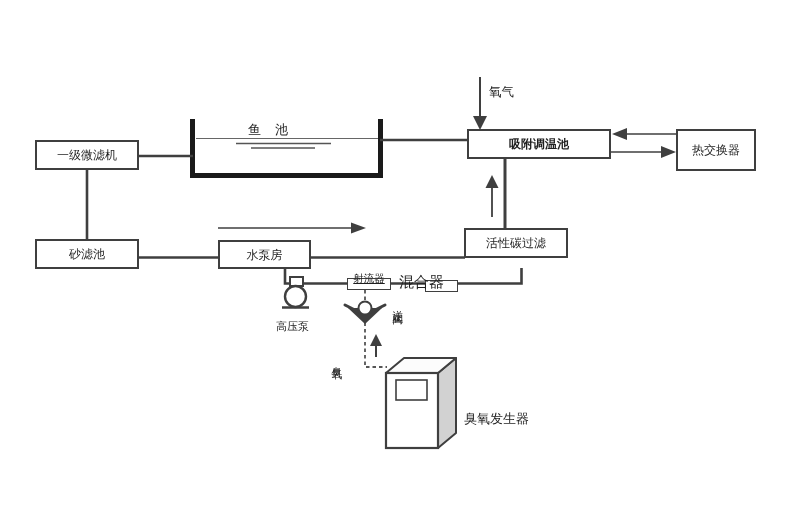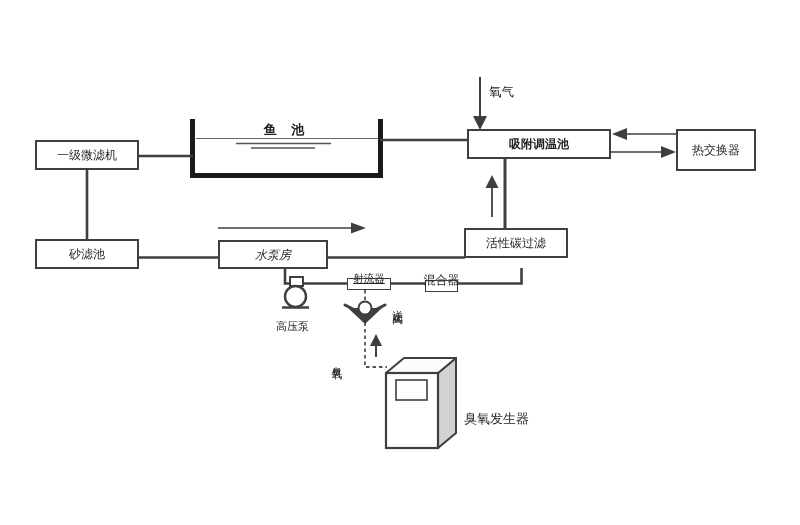--- a/index.html
+++ b/index.html
@@ -115,46 +115,46 @@
   </svg>
 
   <div class="box" style="left:35px;top:140px;width:104px;height:30px;">
     <span>一级微滤机</span>
   </div>
 
   <div class="box" style="left:35px;top:239px;width:104px;height:30px;">
     <span>砂滤池</span>
   </div>
 
-  <div class="box" style="left:218px;top:240px;width:110px;height:29px;font-style:italic;">
+  <div class="box" style="left:218px;top:240px;width:93px;height:29px;">
     <span>水泵房</span>
   </div>
 
   <div class="box" style="left:464px;top:228px;width:104px;height:30px;font-family:Liberation Serif, serif;">
     <span>活性碳过滤</span>
   </div>
 
   <div class="box" style="left:467px;top:129px;width:144px;height:30px;font-weight:bold;">
     <span>吸附调温池</span>
   </div>
 
   <div class="box" style="left:676px;top:129px;width:80px;height:42px;">
     <span>热交换器</span>
   </div>
 
   <div class="box small" style="left:347px;top:278px;width:44px;height:12px;"></div>
   <div class="box small" style="left:425px;top:280px;width:33px;height:12px;"></div>
 
-  <div class="lbl center" style="left:252px;top:115px;width:64px;font-size:13px;font-weight:700;word-spacing:10px;">鱼 池</div>
+  <div class="lbl center" style="left:236px;top:115px;width:64px;font-size:13px;font-weight:400;word-spacing:10px;">鱼 池</div>
 
   <div class="lbl" style="left:489px;top:77px;font-size:12.5px;">氧气</div>
 
   <div class="lbl center" style="left:342px;top:264px;width:54px;font-size:10.5px;text-decoration:underline;">射流器</div>
 
-  <div class="lbl center" style="left:416px;top:266px;width:51px;font-size:12px;">混合器</div>
+  <div class="lbl center" style="left:396px;top:266px;width:51px;font-size:15px;">混合器</div>
 
   <div class="lbl" style="left:276px;top:313px;font-size:11px;">高压泵</div>
 
   <div class="lbl vert" style="left:390px;top:293px;height:44px;font-size:11px;">逆止阀</div>
 
   <div class="lbl vert" style="left:329px;top:350px;height:32px;font-size:11px;">臭氧</div>
 
   <div class="lbl" style="left:464px;top:404px;font-size:13px;">臭氧发生器</div>
 
 </div>

